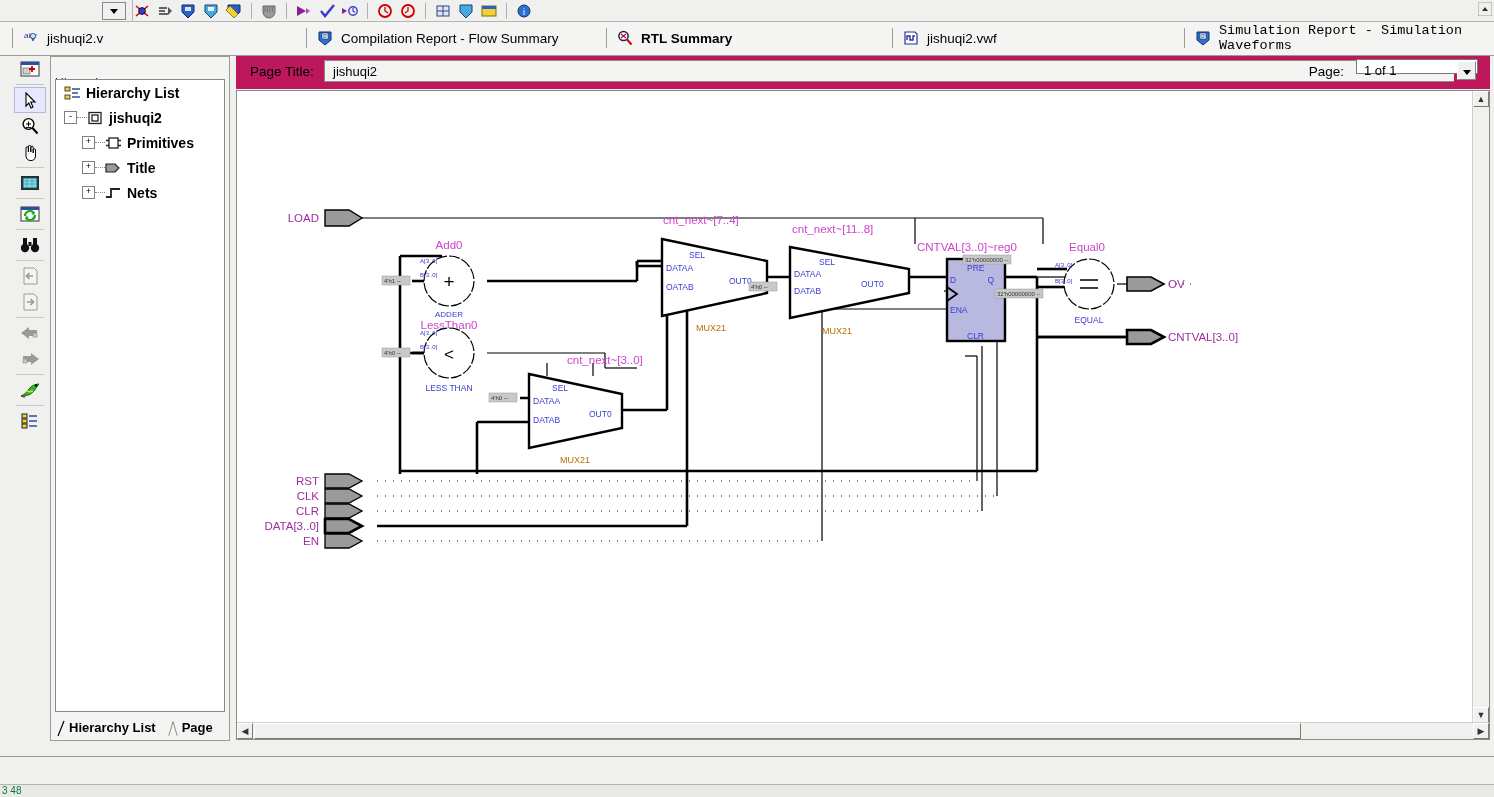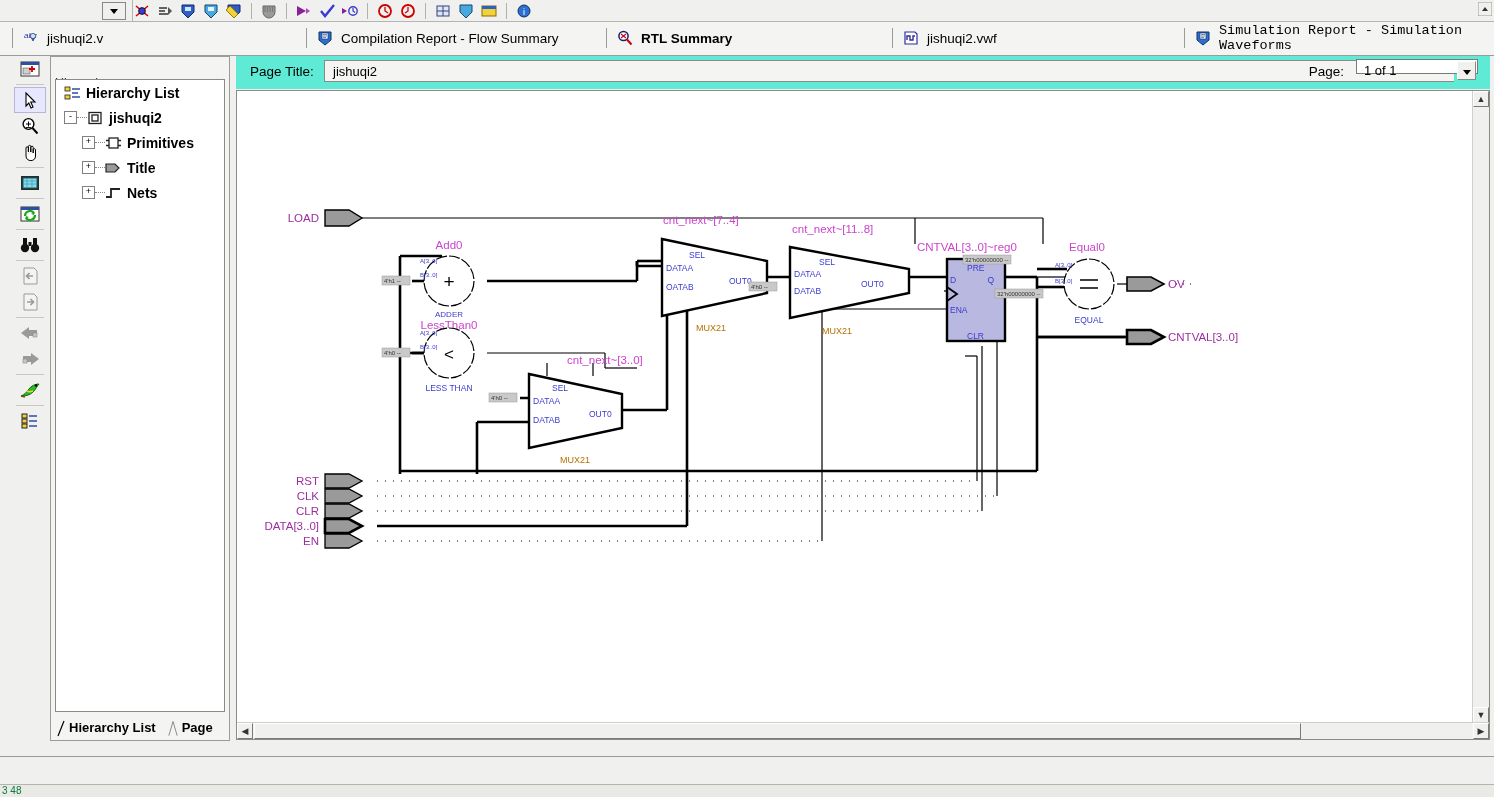--- a/index.html
+++ b/index.html
@@ -37,21 +37,21 @@
   .hier-body{position:absolute;left:4px;top:22px;right:4px;bottom:28px;background:#ffffff;border:1px solid #8a8a86;overflow:hidden;}
   .hrow{display:flex;align-items:center;height:25px;font-size:14px;color:#000;font-weight:bold;white-space:nowrap;}
   .expander{width:11px;height:11px;border:1px solid #808080;background:#fff;font-size:9px;line-height:9px;text-align:center;color:#000;font-weight:normal;flex:0 0 11px;}
   .dots{width:10px;height:1px;border-top:1px dotted #888;flex:0 0 10px;}
   .hicon{width:17px;height:14px;flex:0 0 17px;margin-right:5px;}
   .hier-tabs{position:absolute;left:4px;bottom:2px;height:24px;display:flex;align-items:flex-end;font-size:13px;}
   .htab{position:relative;padding:2px 10px 3px 14px;font-weight:bold;}
   .htab .slash{position:absolute;left:2px;top:2px;width:10px;height:18px;}
 
   
-  .pagebar{position:absolute;left:236px;top:56px;right:4px;height:33px;background:#5eead4;}
+  .pagebar{position:absolute;left:236px;top:56px;right:4px;height:33px;background:#be185d;}
   .pt-label{position:absolute;left:14px;top:8px;font-size:13.5px;}
   .pt-input{position:absolute;left:88px;top:4px;width:1130px;height:22px;background:#f4f4f2;border:1px solid #8a8a86;border-right:none;box-sizing:border-box;padding:3px 0 0 8px;font-size:13px;color:#000;}
   .pg-label{position:absolute;right:146px;top:8px;font-size:13.5px;}
   .pg-select{position:absolute;right:12px;top:3px;width:122px;height:15px;background:#fff;border:1px solid #7a7a76;box-sizing:border-box;font-size:13px;padding:3px 0 0 7px;}
   .pg-select .arrow{position:absolute;right:1px;top:1px;width:19px;height:19px;background:#f0f0ee;border:1px solid #fff;border-right-color:#888;border-bottom-color:#888;box-sizing:border-box;}
   .pg-select .arrow:after{content:"";position:absolute;left:5px;top:8px;border-left:4px solid transparent;border-right:4px solid transparent;border-top:5px solid #000;}
 
   
   .canvaswrap{position:absolute;left:236px;top:90px;width:1254px;height:650px;background:#fff;border:1px solid #8a8a86;box-sizing:border-box;}
   .canvas{position:absolute;left:0;top:0;width:1236px;height:576px;overflow:hidden;}

